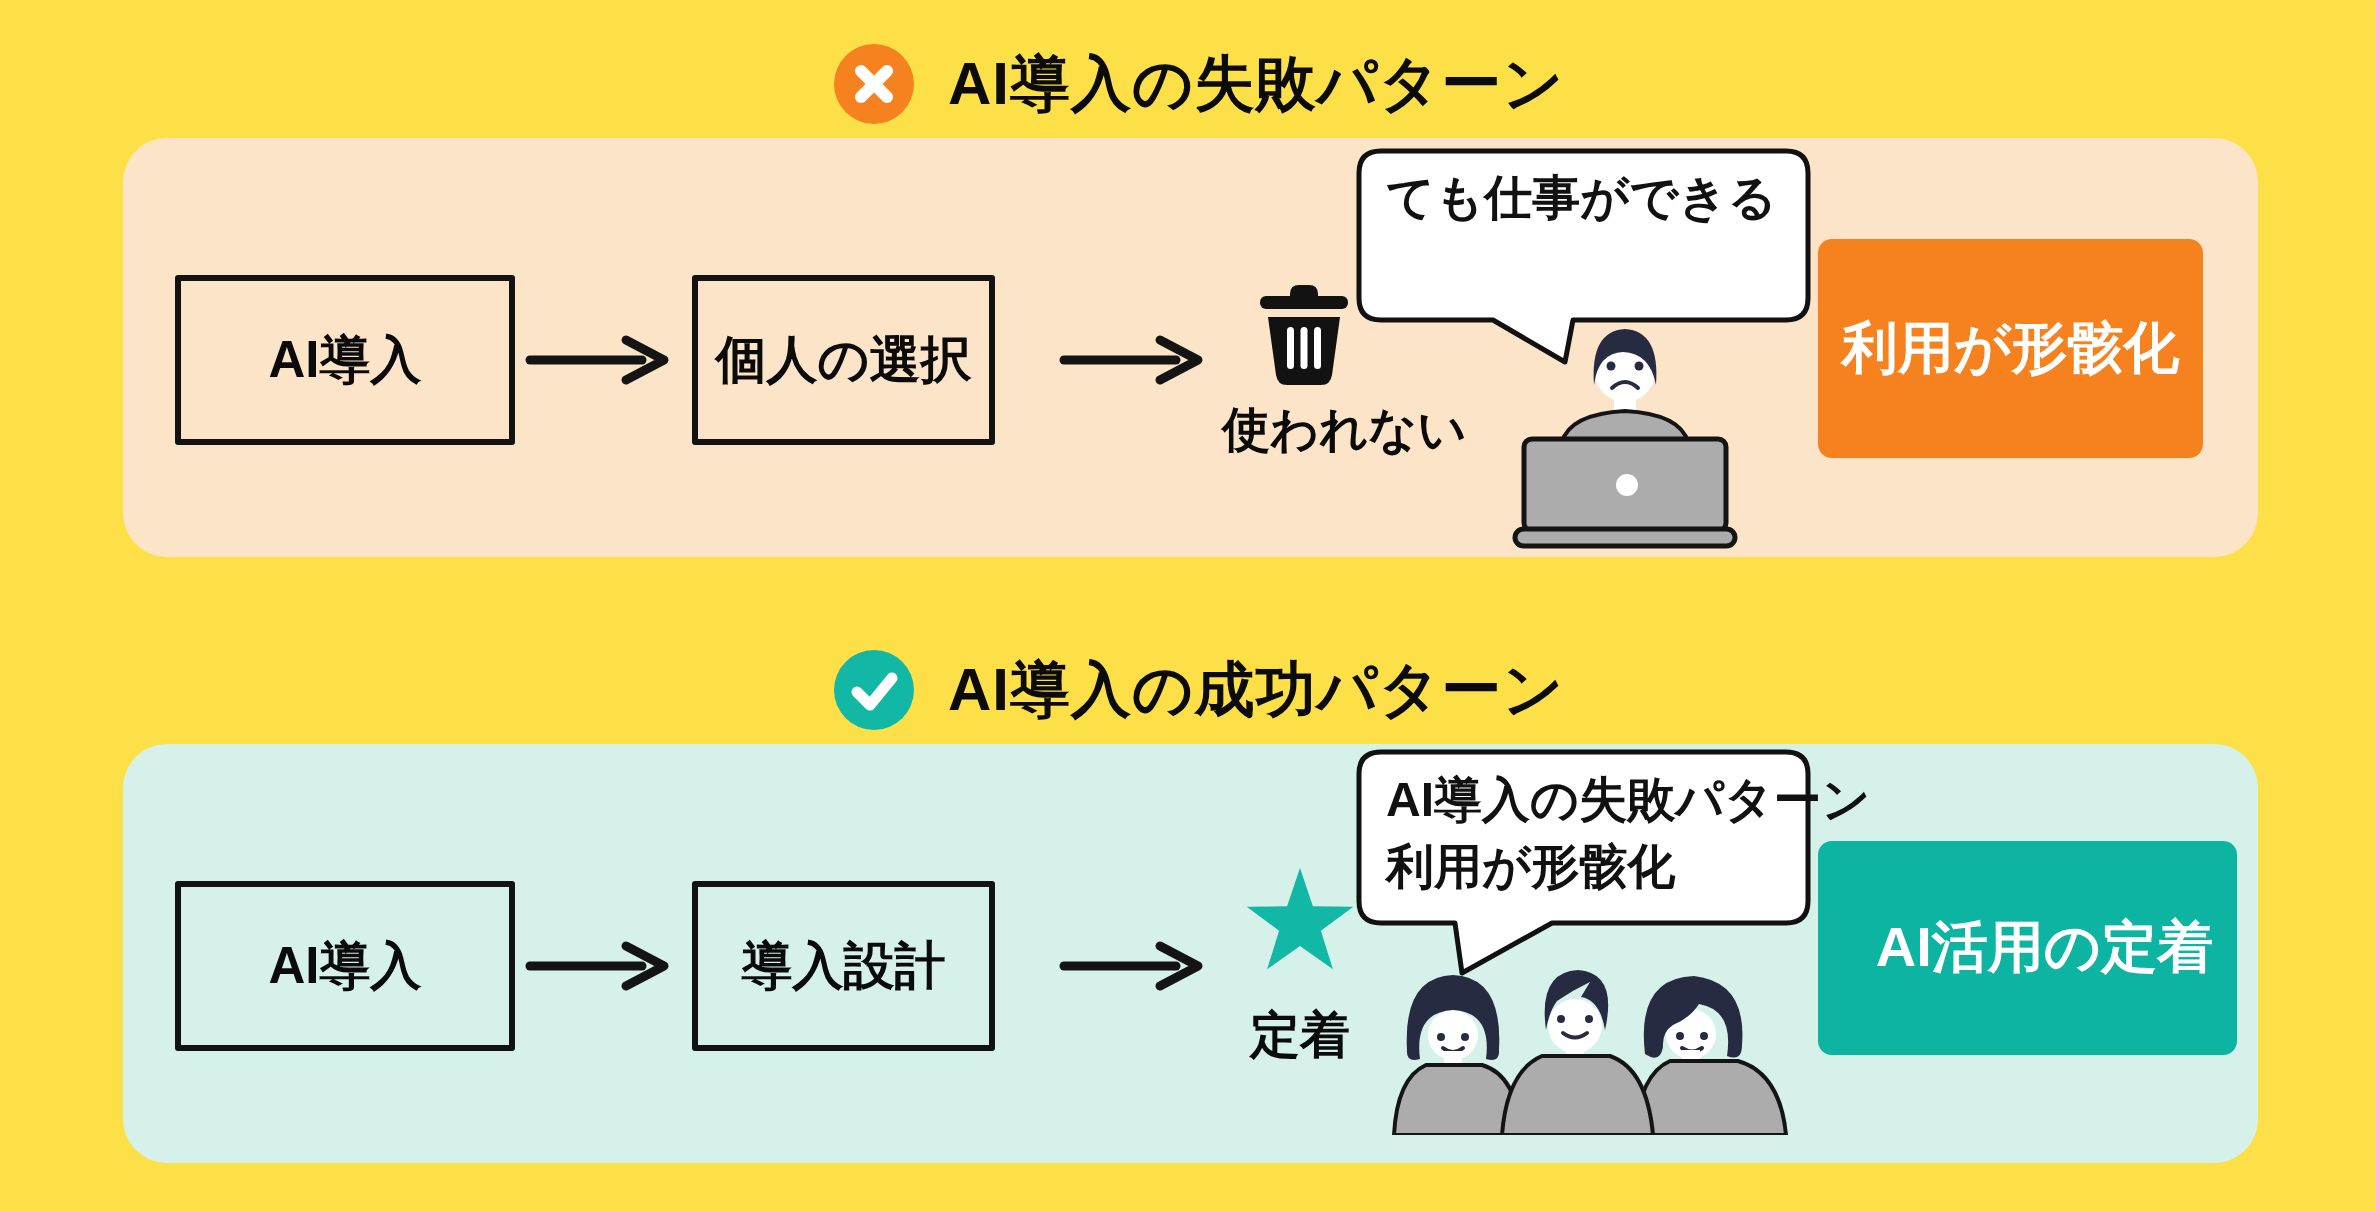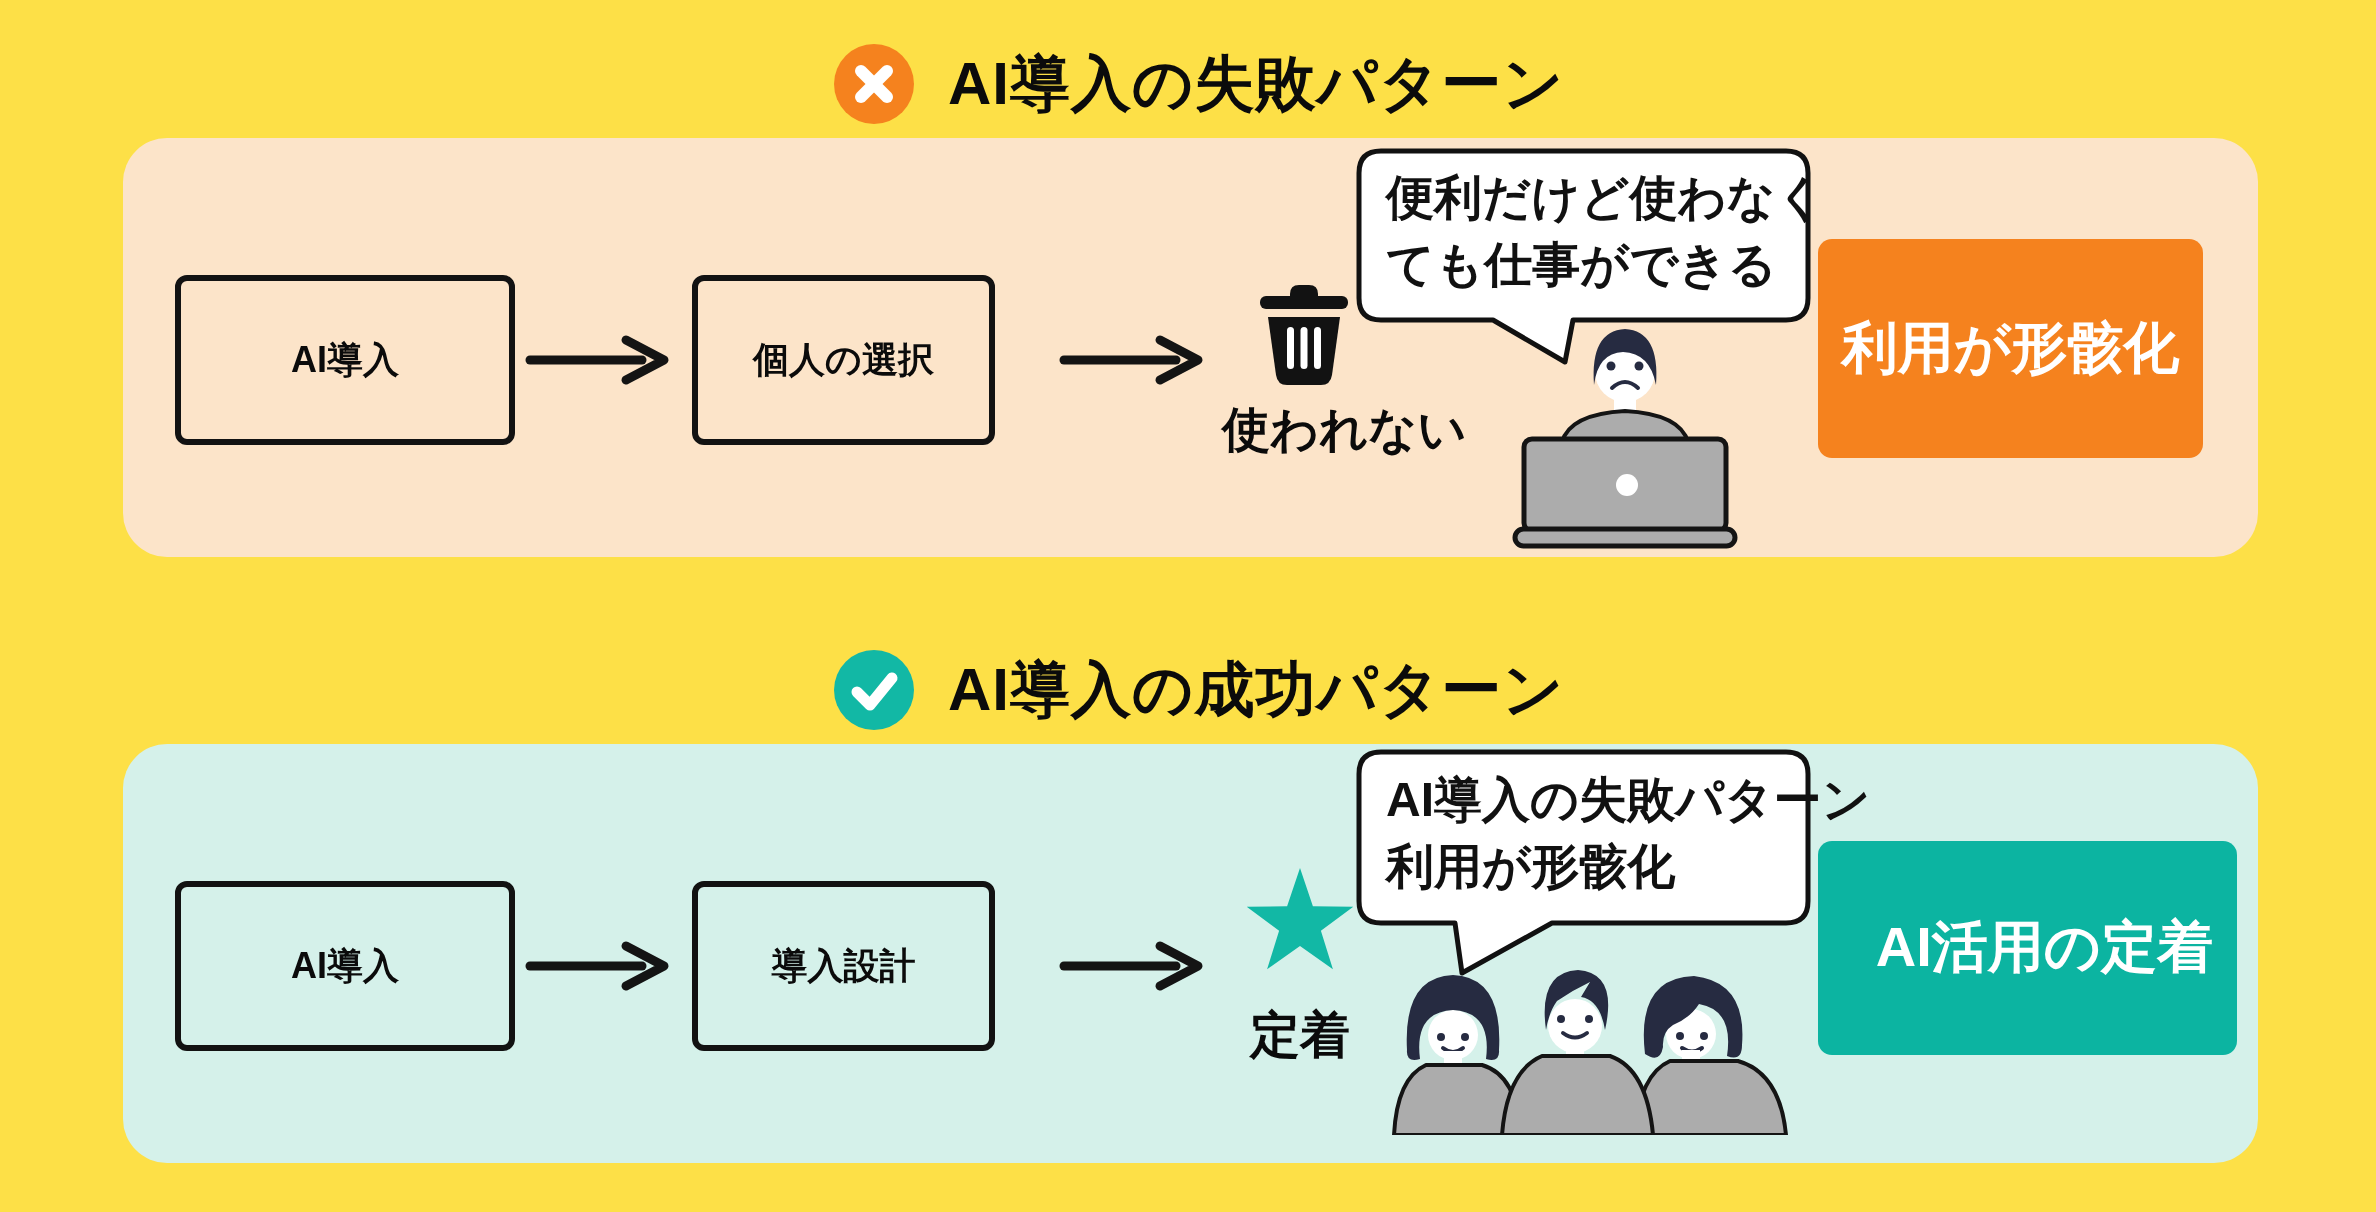--- a/index.html
+++ b/index.html
@@ -13,23 +13,23 @@
     position:absolute;height:84px;display:flex;align-items:center;
     font-size:60px;font-weight:900;letter-spacing:1px;color:#0b0b0b;white-space:nowrap;
   }
   .badge{position:absolute;width:80px;height:80px;}
   
   .panel{position:absolute;width:2135px;height:419px;border-radius:44px;}
   .panel.fail{background:#FCE4C9;}
   .panel.success{background:#D5F1EA;}
   
   .stepbox{
-    position:absolute;width:340px;height:170px;border:6px solid #121212;border-radius:12px;
+    position:absolute;width:340px;height:170px;border:6px solid #121212;border-radius:3px;
     display:flex;align-items:center;justify-content:center;
-    font-size:36px;font-weight:600;color:#0b0b0b;white-space:nowrap;box-sizing:border-box;
+    font-size:51px;font-weight:600;color:#0b0b0b;white-space:nowrap;box-sizing:border-box;
   }
   .stepbox.wide{width:303px;}
   
   .resultbox{
     position:absolute;width:385px;border-radius:14px;display:flex;align-items:center;justify-content:center;
     color:#ffffff;font-size:56px;font-weight:800;white-space:nowrap;
   }
   .resultbox.fail{background:#F5821E;height:219px;}
   .resultbox.success{background:#0CB4A1;height:214px;padding-left:34px;}
   
@@ -88,21 +88,20 @@
     </svg>
   </div>
   <div class="caption" style="left:1186px;top:398px;width:240px;font-size:48px;margin-left:36px;">使われない</div>
 
   <div class="abs" style="left:1354px;top:146px;">
     <svg width="460" height="230" viewBox="0 0 460 230">
       <path d="M27 5 H432 Q454 5 454 27 V152 Q454 174 432 174 H219 L211 216 L139 174 H27 Q5 174 5 152 V27 Q5 5 27 5 Z" fill="#ffffff" stroke="#111111" stroke-width="5" stroke-linejoin="round"></path>
     </svg>
   </div>
   <div class="bubble-text" style="left:1386px;top:164px;">
-    <span>便利だけど使わなく</span>
     <span>ても仕事ができる</span>
   </div>
 
   <div class="abs" style="left:1510px;top:325px;">
     <svg width="230" height="225" viewBox="0 0 230 225">
       <circle cx="115" cy="47" r="30" fill="#ffffff"></circle>
       <path d="M84 60 Q80 6 115 4 Q150 6 146 60 Q140 28 113 27 Q88 28 84 60 Z" fill="#262B41"></path>
       <circle cx="101" cy="41" r="4.5" fill="#262B41"></circle>
       <circle cx="129" cy="41" r="4.5" fill="#262B41"></circle>
       <path d="M102 63 Q115 51 128 63" fill="none" stroke="#262B41" stroke-width="4" stroke-linecap="round"></path>

